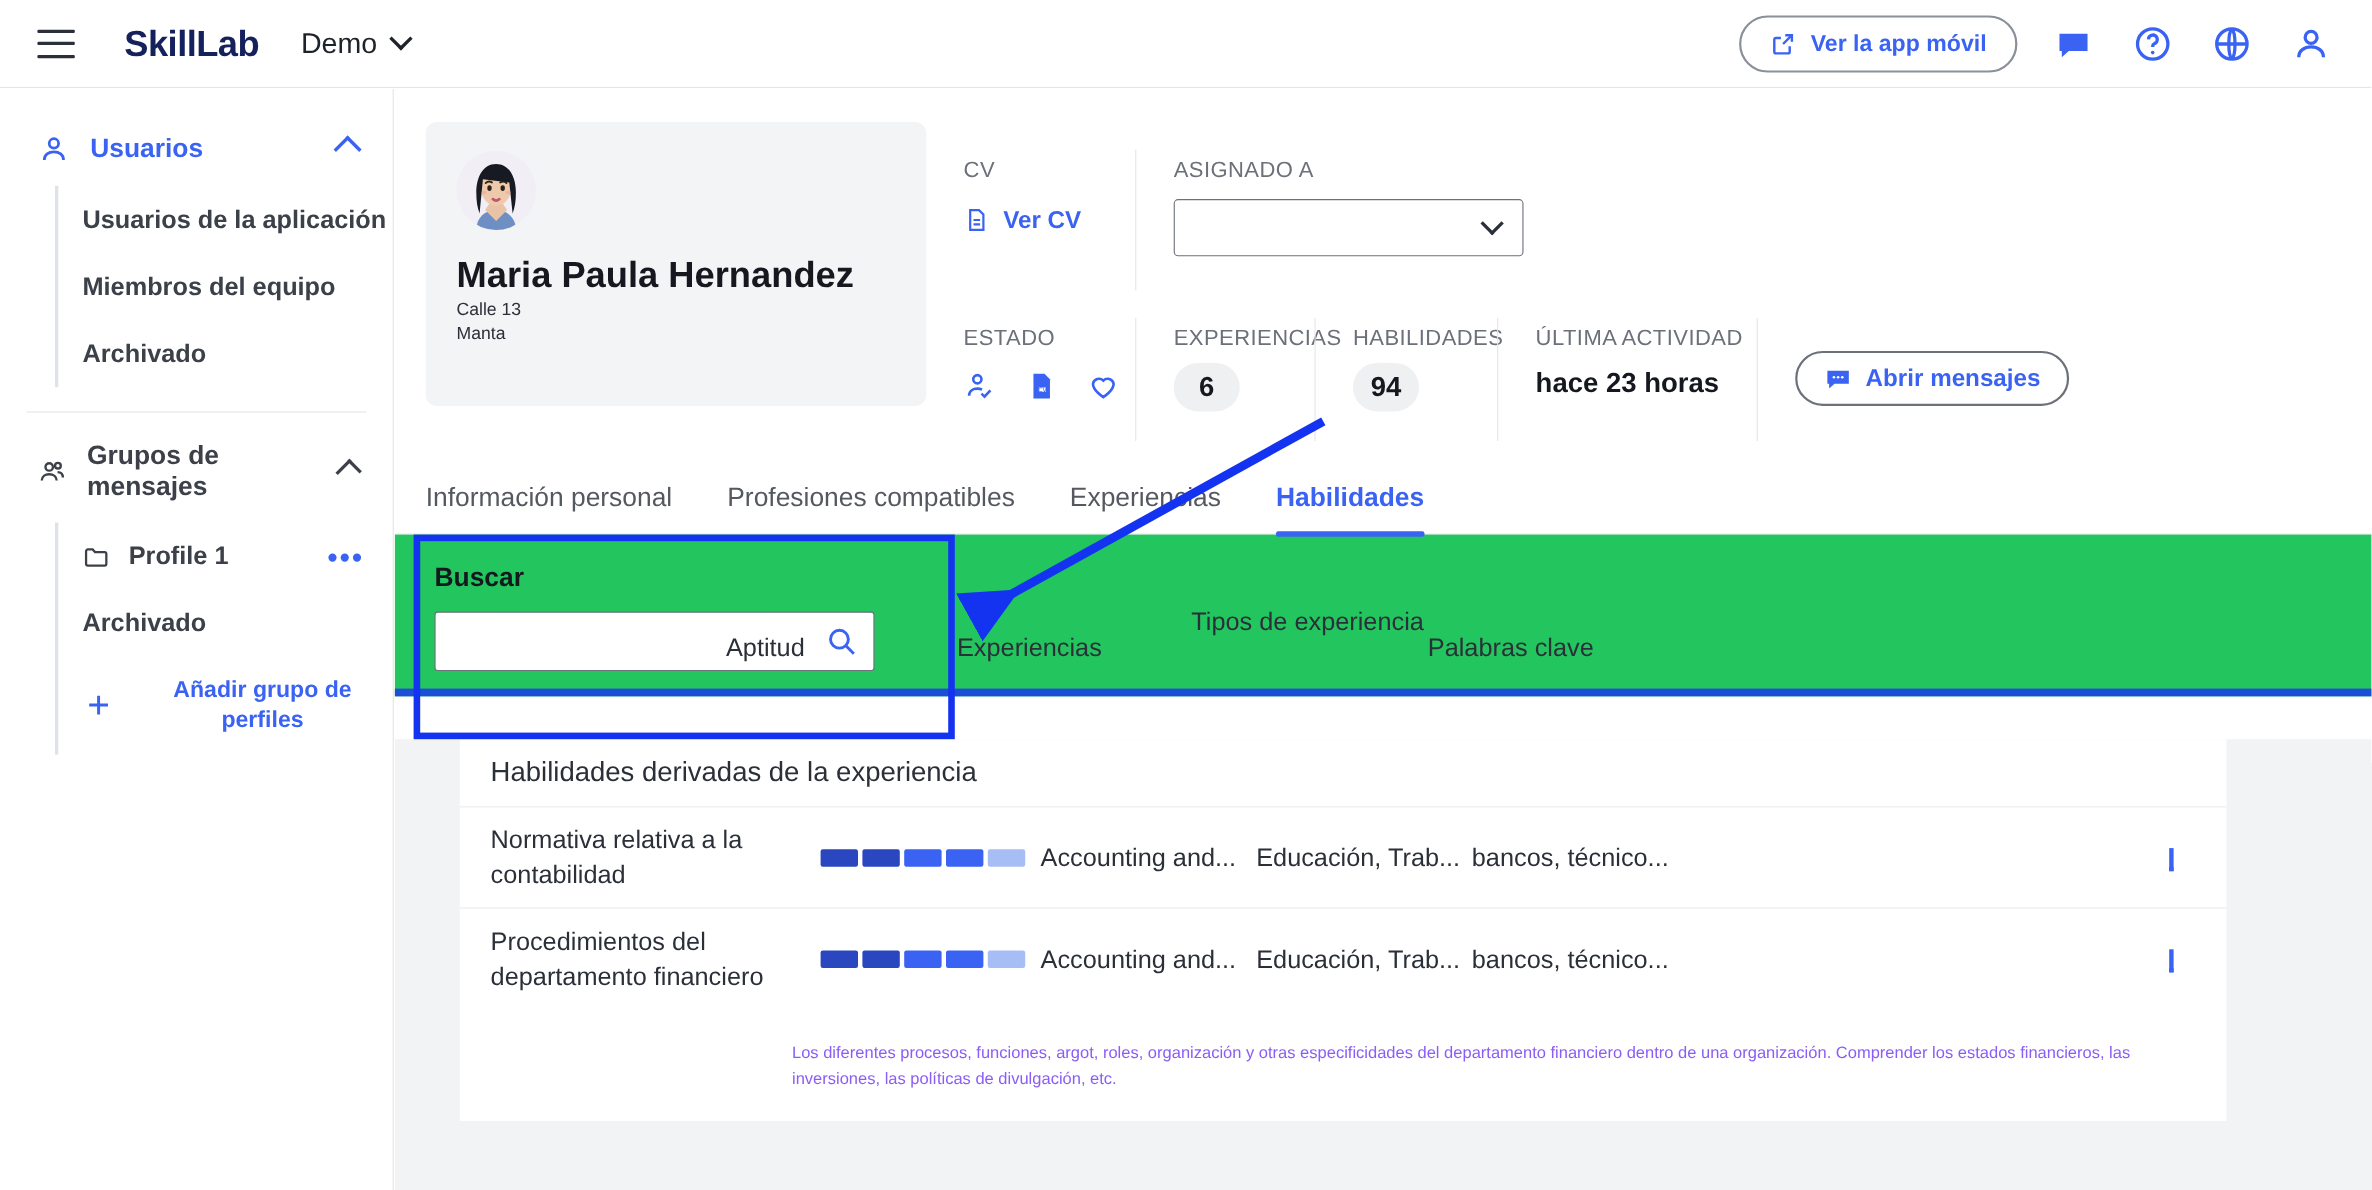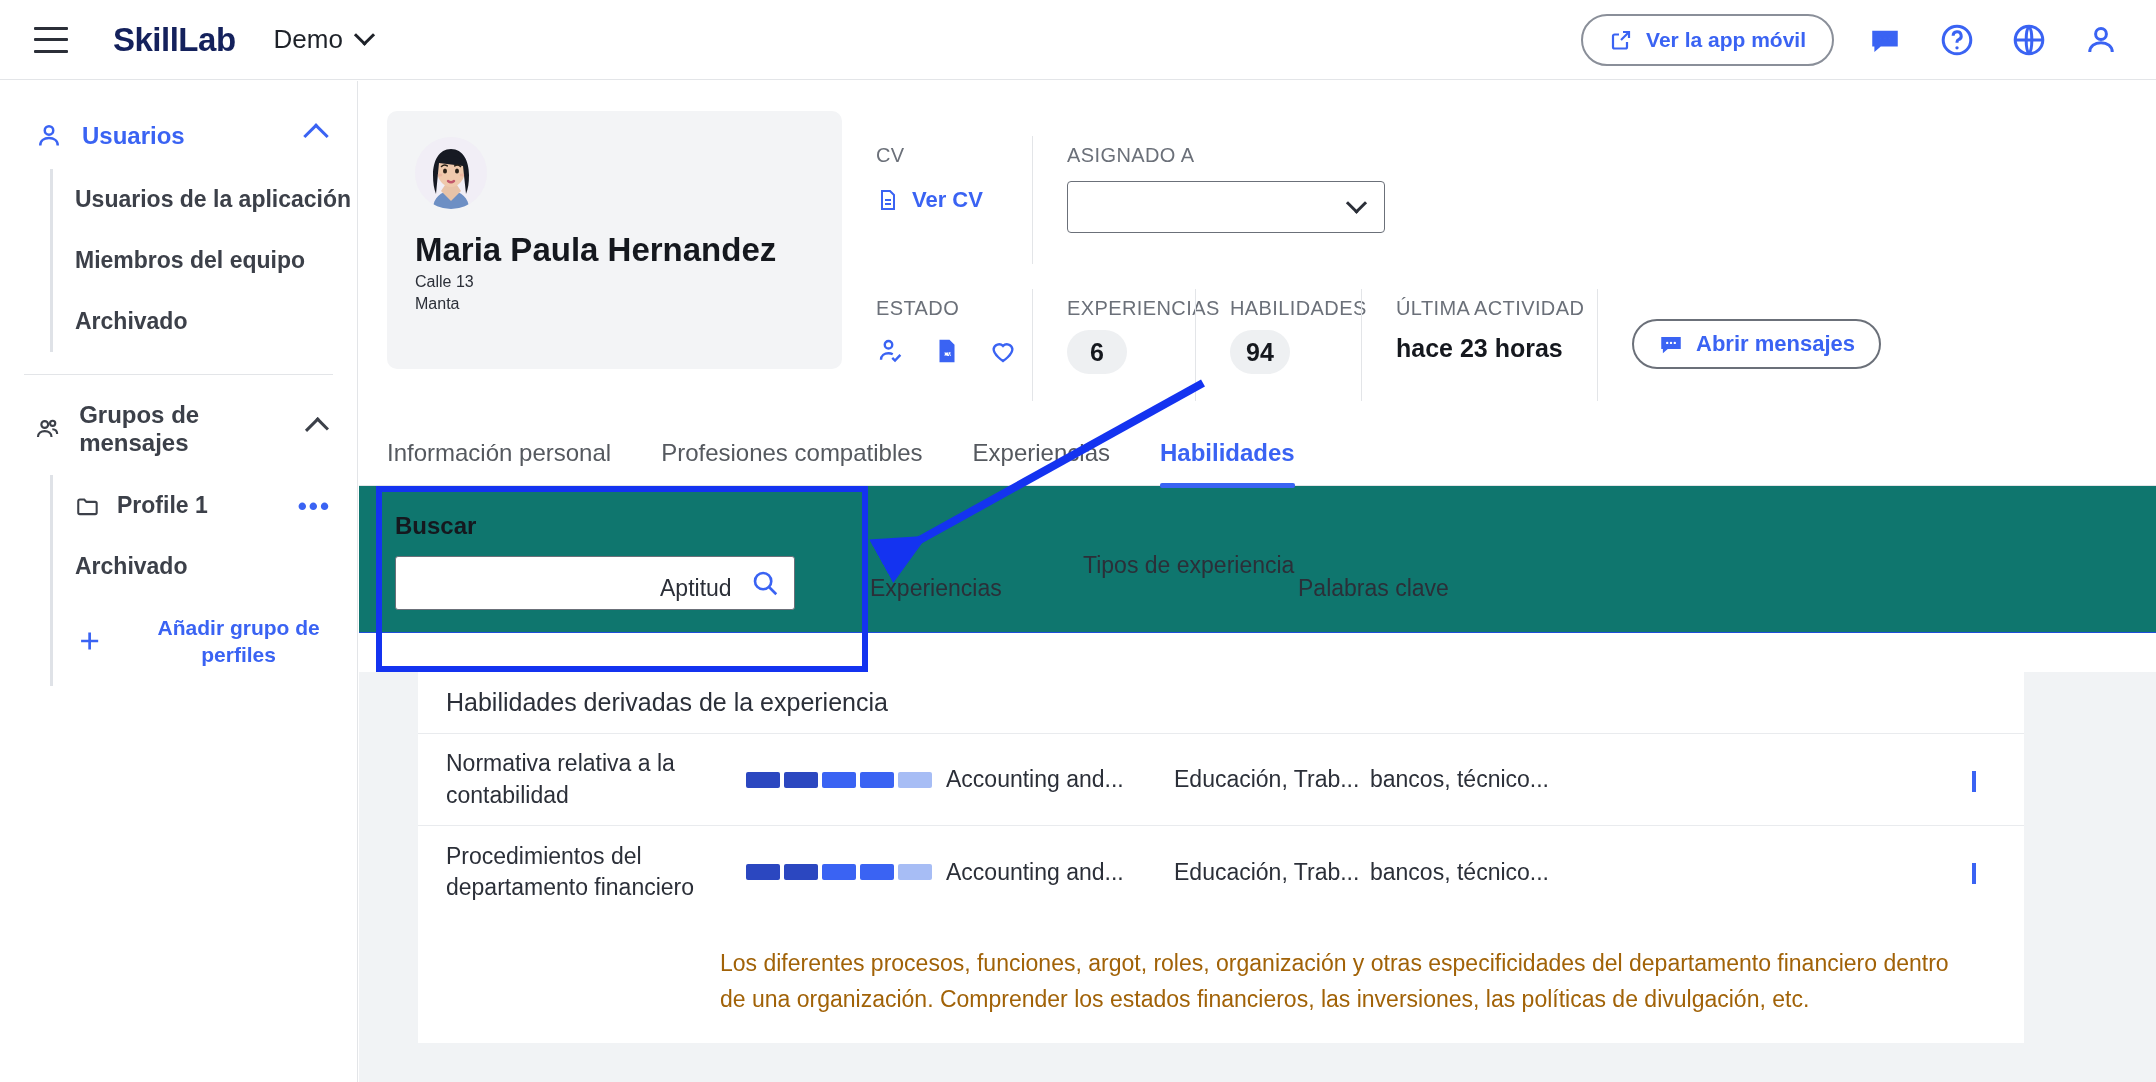--- a/index.html
+++ b/index.html
@@ -98,22 +98,22 @@
   
   .tabs { display: flex; gap: 50px; padding-left: 28px; margin-top: 38px;
     border-bottom: 1px solid #e3e5e8; }
   .tab { font-size: 24px; color: #55595f; padding-bottom: 18px; cursor: pointer;
     position: relative; }
   .tab.active { color: #3a63f3; font-weight: bold; }
   .tab.active::after { content:""; position: absolute; left: 0; right: 0; bottom: -3px;
     height: 5px; background: #3a63f3; border-radius: 2px; }
 
   
-  .searchpanel { background: #0f766e; height: 147px; padding: 26px 0 0 36px;
-    border-bottom: 1px solid #1d4ed8; }
+  .searchpanel { background: #22c55e; height: 147px; padding: 26px 0 0 36px;
+    border-bottom: 7px solid #1d4ed8; }
   .searchlabel { font-size: 24px; font-weight: bold; color: #15181e; }
   .searchbox { margin-top: 16px; width: 400px; height: 54px; background: #fff;
     border: 1.5px solid #6b7079; border-radius: 3px; display: flex; align-items: center;
     padding: 0 14px; }
   .searchbox input { flex: 1; border: none; outline: none; font-size: 21px;
     font-family: "Liberation Sans", sans-serif; color: #15181e; background: transparent; }
 
   
   .colheads { position: absolute; left: 660px; top: 575px; width: 1340px;
     display: flex; font-size: 23px; color: #2b2f38; }
@@ -122,28 +122,28 @@
   .tablearea { position: absolute; left: 359px; top: 672px; width: 1797px; height: 410px;
     background: #f1f3f5; }
   .tcard { position: absolute; left: 59px; top: 0; width: 1606px; background: #ffffff; }
   .trow { display: flex; align-items: center; border-bottom: 1px solid #e9ebee;
     padding: 0 0 0 28px; }
   .tgroup { height: 62px; font-size: 25px; color: #2b2f38; display: flex; align-items: center; }
   .c-apt { width: 300px; font-size: 23px; color: #2b2f38; line-height: 1.35; }
   .c-bars { width: 200px; display: flex; gap: 4px; }
   .bar { width: 34px; height: 16px; border-radius: 2px; }
   .c-exp { width: 196px; font-size: 23px; color: #2b2f38; }
-  .c-typ { width: 196px; font-size: 23px; color: #2b2f38; margin-left: 32px; }
+  .c-typ { width: 196px; font-size: 23px; color: #2b2f38; }
   .c-key { width: 250px; font-size: 23px; color: #2b2f38; }
   .c-chev { margin-left: auto; margin-right: 48px; cursor: pointer; }
   .vchev { width: 20px; height: 20px; border-right: 4px solid #3a63f3;
     border-bottom: 4px solid #3a63f3; }
   .vchev.down { transform: rotate(45deg) translate(-4px,-4px); }
   .vchev.up { transform: rotate(-135deg) translate(-4px,-4px); }
-  .tdesc { padding: 28px 60px 26px 302px; font-size: 23px; color: #a16207; line-height: 1.55; }
+  .tdesc { padding: 28px 60px 26px 302px; font-size: 15px; color: #8b5cf6; line-height: 1.55; }
 
   
   .annbox { position: absolute; left: 376px; top: 486px; width: 492px; height: 186px;
     border: 6px solid #1433f0; pointer-events: none; }
   .annsvg { position: absolute; left: 0; top: 0; width: 2156px; height: 1082px;
     pointer-events: none; }
 </style>
 </head>
 <body>
 

